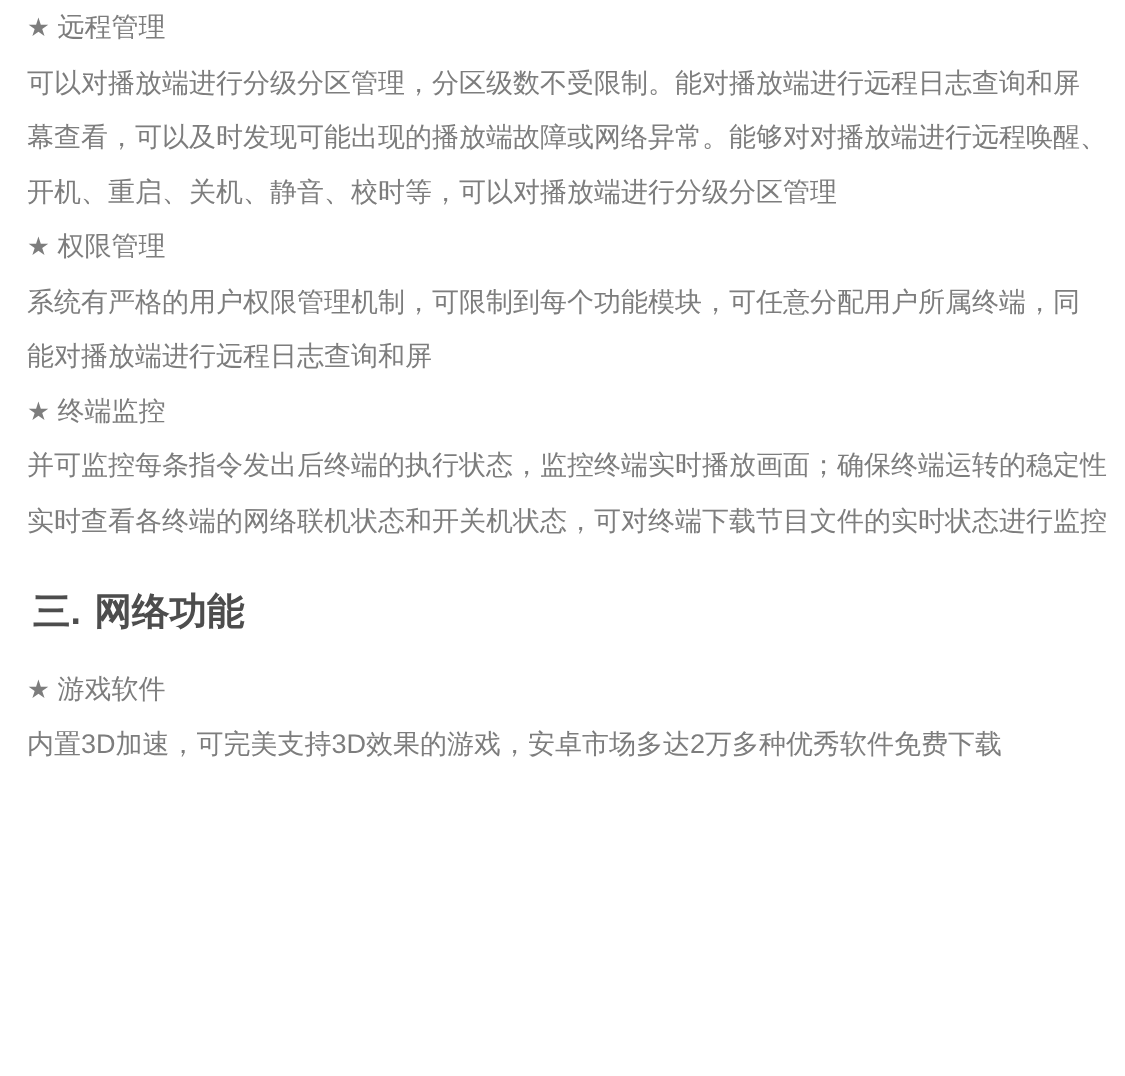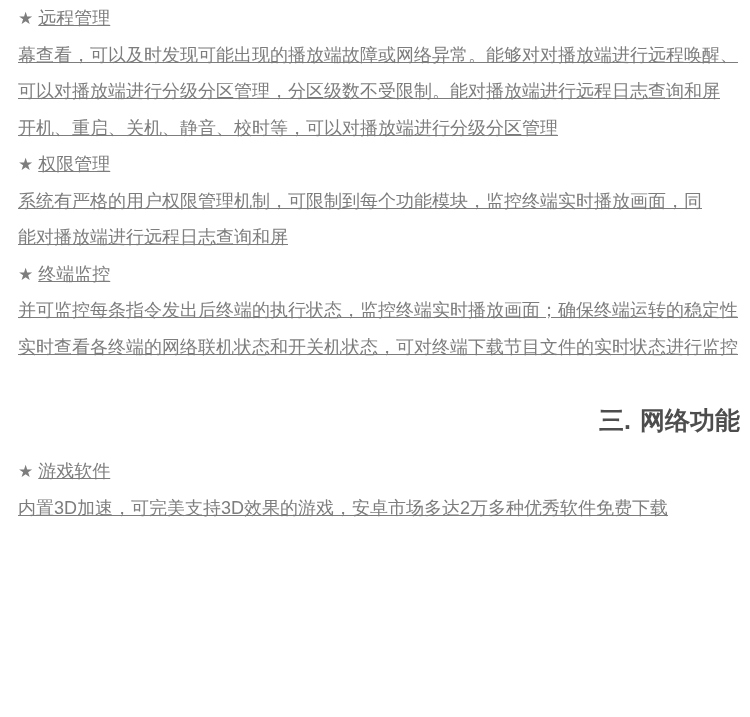--- a/index.html
+++ b/index.html
@@ -16,60 +16,58 @@
   .doc {
     padding: 0 10px 0 18px;
   }
   .line {
     height: 36.5px;
     line-height: 36.5px;
     font-size: 18px;
     color: #7d7d7d;
     white-space: nowrap;
     overflow: hidden;
-    text-decoration: underline;
   }
   .bullet .star {
     display: inline-block;
     margin-right: 5px;
     font-size: 17px;
   }
   .heading {
-    margin: 36px 0 14px 4px;
+    margin: 24px 0 14px 4px;
     height: 38px;
     line-height: 38px;
     font-size: 25px;
     font-weight: bold;
     color: #4d4d4d;
     white-space: nowrap;
-    text-align: right;
   }
   .heading .numeral {
     margin-right: 9px;
   }
 </style>
 </head>
 <body>
 
 <div class="doc">
 
   <section>
     <div class="line bullet">
       <span class="star">★</span><span>远程管理</span>
     </div>
+    <div class="line">可以对播放端进行分级分区管理，分区级数不受限制。能对播放端进行远程日志查询和屏</div>
     <div class="line">幕查看，可以及时发现可能出现的播放端故障或网络异常。能够对对播放端进行远程唤醒、</div>
-    <div class="line">可以对播放端进行分级分区管理，分区级数不受限制。能对播放端进行远程日志查询和屏</div>
     <div class="line">开机、重启、关机、静音、校时等，可以对播放端进行分级分区管理</div>
   </section>
 
   <section>
     <div class="line bullet">
       <span class="star">★</span><span>权限管理</span>
     </div>
-    <div class="line">系统有严格的用户权限管理机制，可限制到每个功能模块，监控终端实时播放画面，同</div>
+    <div class="line">系统有严格的用户权限管理机制，可限制到每个功能模块，可任意分配用户所属终端，同</div>
     <div class="line">能对播放端进行远程日志查询和屏</div>
   </section>
 
   <section>
     <div class="line bullet">
       <span class="star">★</span><span>终端监控</span>
     </div>
     <div class="line">并可监控每条指令发出后终端的执行状态，监控终端实时播放画面；确保终端运转的稳定性</div>
     <div class="line">实时查看各终端的网络联机状态和开关机状态，可对终端下载节目文件的实时状态进行监控</div>
   </section>

